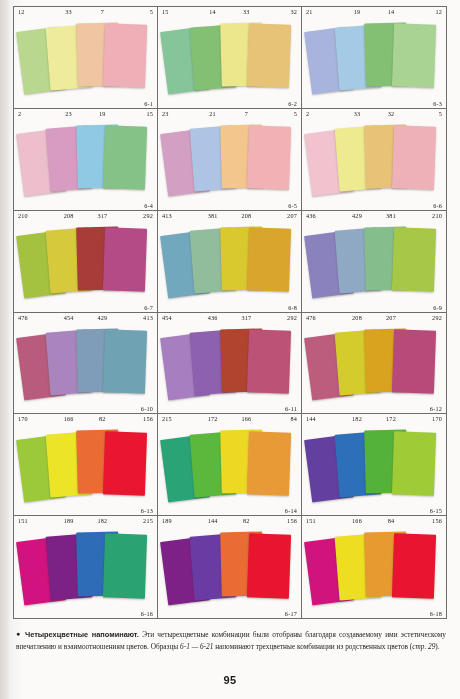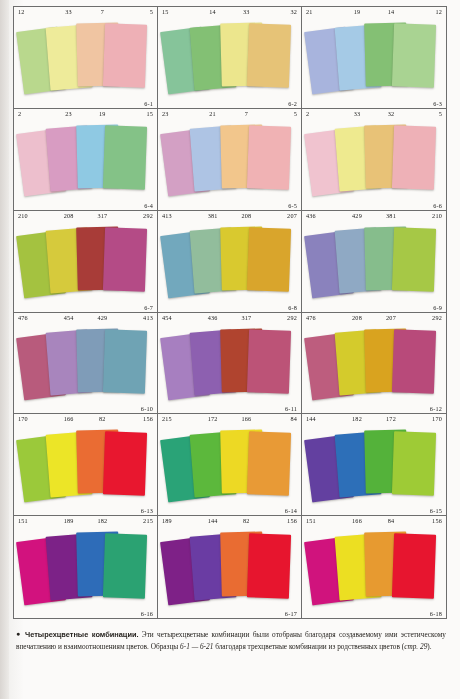--- a/index.html
+++ b/index.html
@@ -402,16 +402,17 @@
         <div class="card c2" style="background: rgb(231, 154, 48);"></div>
         <div class="card c3" style="background: rgb(231, 21, 47);"></div>
       </div>
       <div class="tag">6-18</div>
     </div>
 
   </div>
 
   <div class="caption">
     <span class="bullet">●</span>
-    <b>Четырехцветные комбинации.</b><span> Эти четырехцветные комбинации были отобраны благодаря создаваемому ими эстетическому впечатлению и взаимоотношениям цветов. Образцы </span><i>6-1 — 6-21</i><span> благодаря трехцветные комбинации из родственных цветов (</span><i>стр. 29</i><span>).</span>
+    <b>Четырехцветные напоминают.</b><span> Эти четырехцветные комбинации были отобраны благодаря создаваемому ими эстетическому впечатлению и взаимоотношениям цветов. Образцы </span><i>6-1 — 6-21</i><span> напоминают трехцветные комбинации из родственных цветов (</span><i>стр. 29</i><span>).</span>
   </div>
 
+  <div class="pageno">95</div>
 </div>
 
 </body></html>

